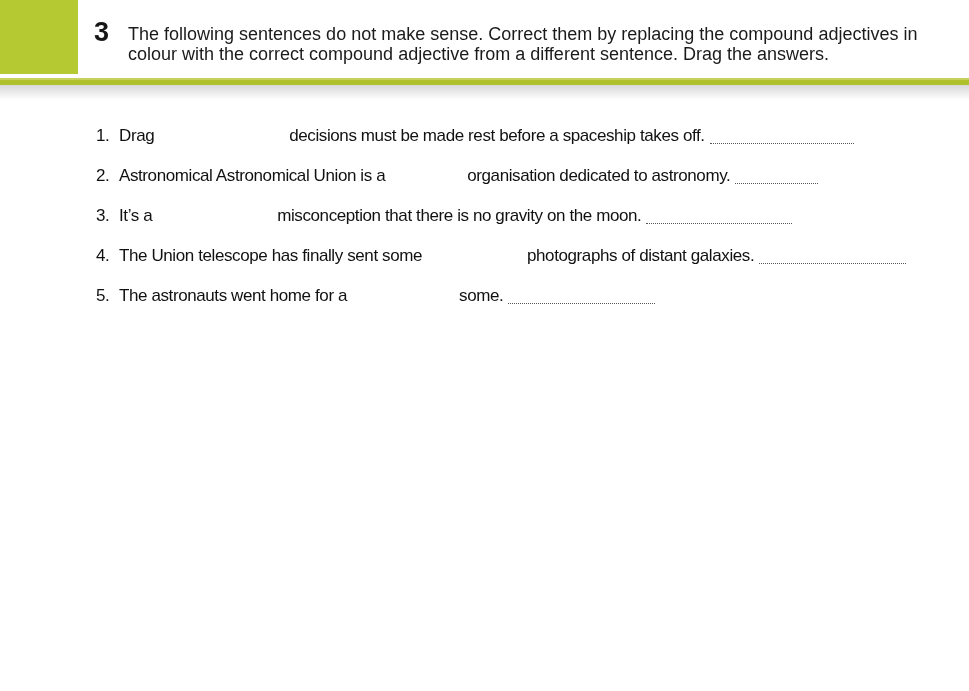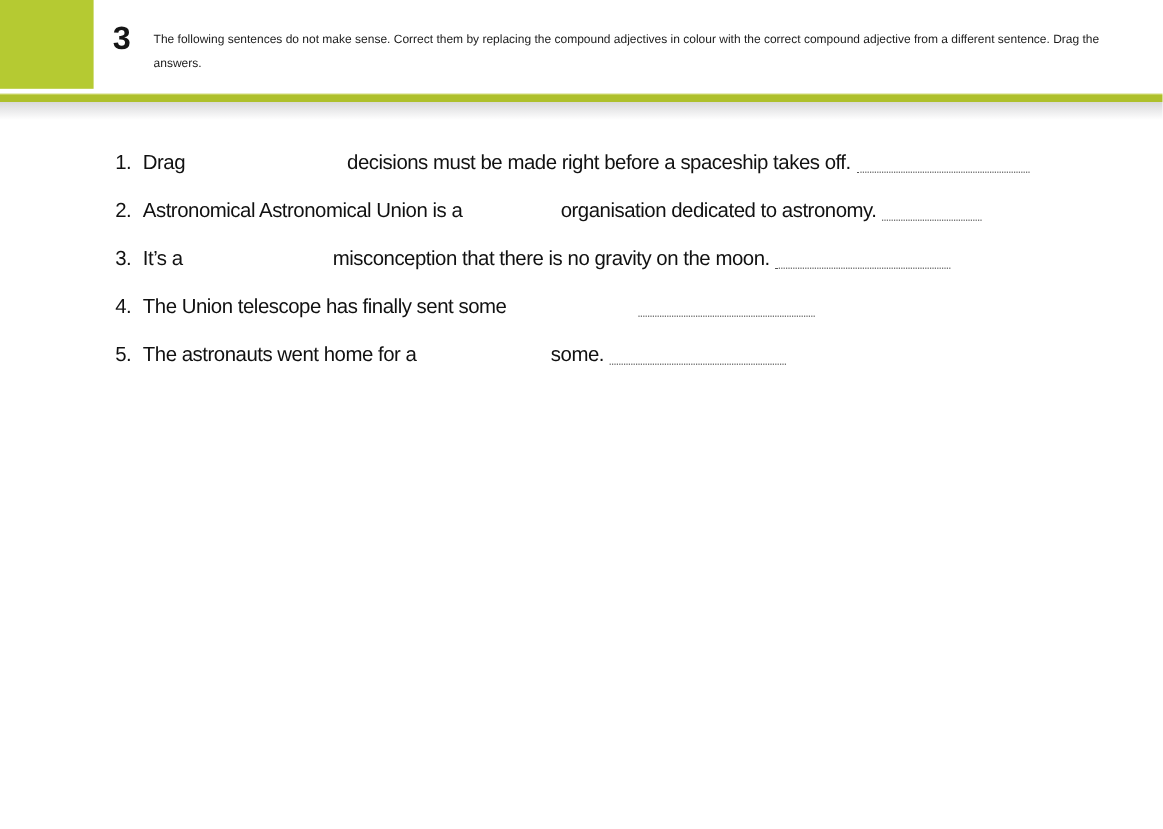--- a/index.html
+++ b/index.html
@@ -28,21 +28,21 @@
     left: 94px; top: 17px;
     font-size: 27px;
     font-weight: bold;
     color: #161616;
     letter-spacing: -0.5px;
   }
   .instructions {
     position: absolute;
     left: 128px; top: 24px;
     width: 800px;
-    font-size: 10px;
+    font-size: 18px;
     line-height: 20px;
     color: #1b1b1b;
     font-weight: normal;
   }
   .divider-bar {
     position: absolute;
     left: 0; top: 78px;
     width: 969px; height: 7px;
     background: linear-gradient(#c6d25c 0%, #c6d25c 22%, #aec02c 22%, #aec02c 100%);
   }
@@ -100,21 +100,21 @@
   <div class="instructions">The following sentences do not make sense. Correct them by replacing the compound adjectives in colour with the correct compound adjective from a different sentence. Drag the answers.</div>
   <div class="divider-bar"></div>
   <div class="divider-shadow"></div>
 
   <div class="sentences">
 
     <div class="row r0">
       <span class="num">1.</span>
       <span class="txt">Drag</span>
       <span class="gap"></span>
-      <span class="txt">decisions must be made right before a spaceship takes off.</span>
+      <span class="txt">decisions must be made rest before a spaceship takes off.</span>
       <span class="dots"></span>
     </div>
 
     <div class="row r1">
       <span class="num">2.</span>
       <span class="txt">Astronomical Astronomical Union is a</span>
       <span class="gap"></span>
       <span class="txt">organisation dedicated to astronomy.</span>
       <span class="dots"></span>
     </div>
@@ -124,20 +124,21 @@
       <span class="txt">It’s a</span>
       <span class="gap"></span>
       <span class="txt">misconception that there is no gravity on the moon.</span>
       <span class="dots"></span>
     </div>
 
     <div class="row r3">
       <span class="num">4.</span>
       <span class="txt">The Union telescope has finally sent some</span>
       <span class="gap"></span>
+      <span class="txt">photographs of distant galaxies.</span>
       <span class="dots"></span>
     </div>
 
     <div class="row r4">
       <span class="num">5.</span>
       <span class="txt">The astronauts went home for a</span>
       <span class="gap"></span>
       <span class="txt">some.</span>
       <span class="dots"></span>
     </div>

